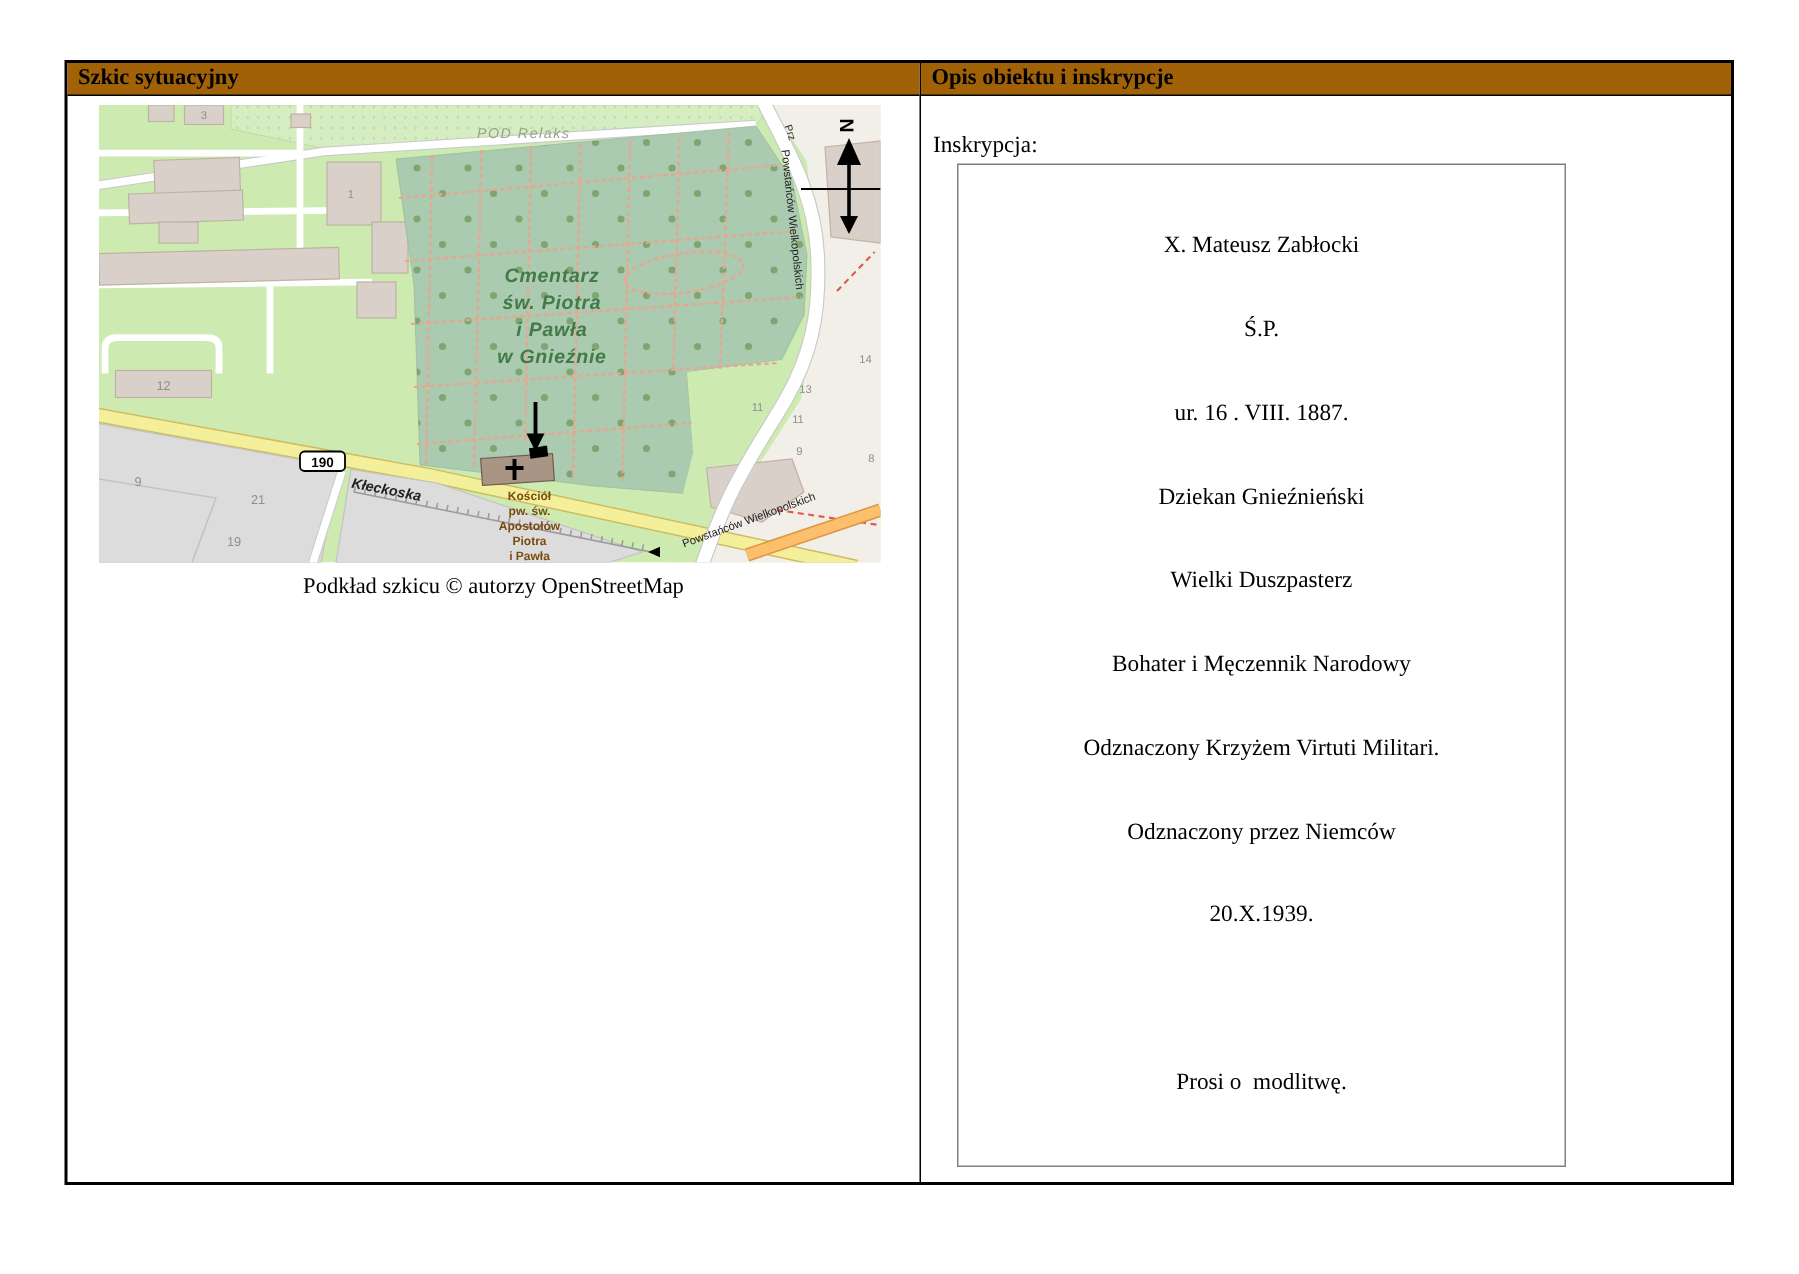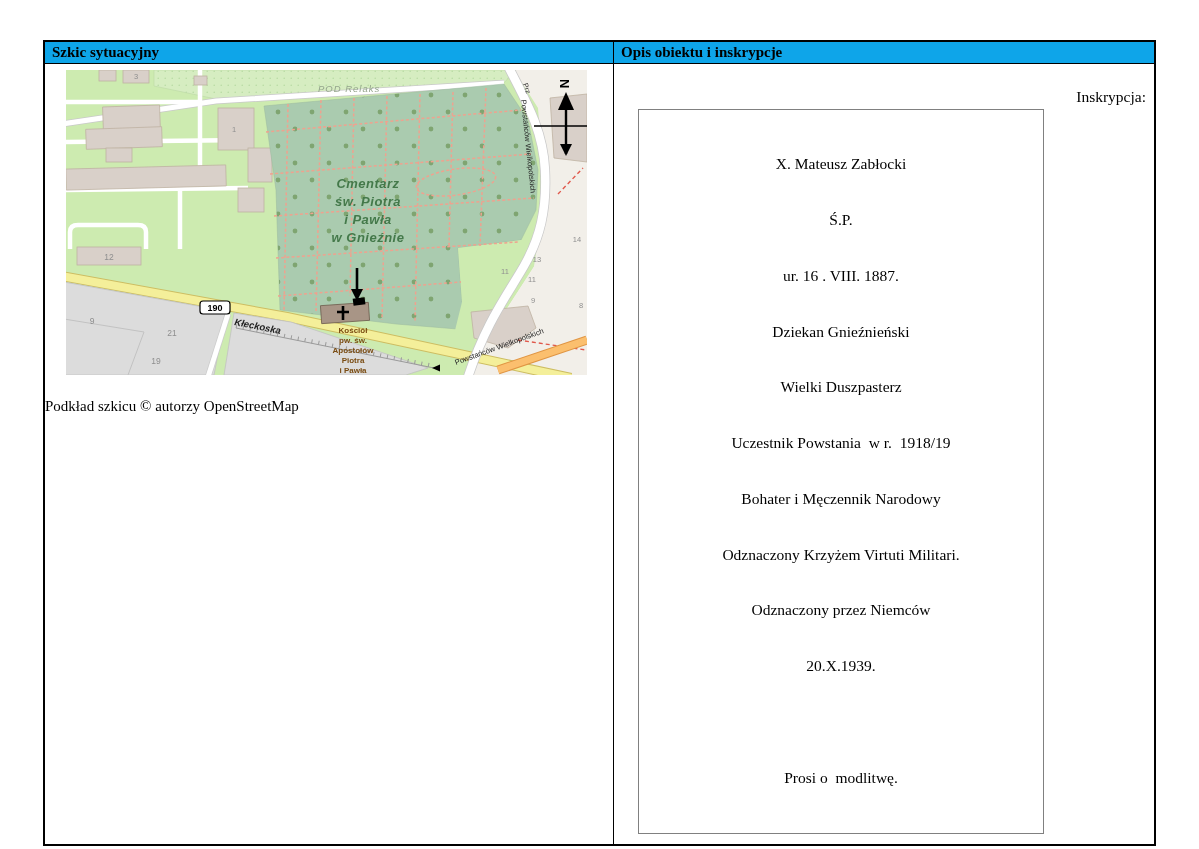--- a/index.html
+++ b/index.html
@@ -1,25 +1,25 @@
 <!DOCTYPE html>
 <html lang="pl"><head>
 <meta charset="utf-8">
 <style>
   html,body{margin:0;padding:0;background:#fff;}
   body{width:1199px;height:849px;font-family:"Liberation Serif","DejaVu Serif",serif;color:#000;}
   .card{position:absolute;left:43px;top:40px;width:1113px;border:2px solid #000;box-sizing:border-box;background:#fff;}
-  .hdr{background:#0ea5e9;font-weight:bold;font-size:15px;padding:2px 7px;border-bottom:1px solid #000;box-sizing:border-box;}
+  .hdr{background:#a16207;font-weight:bold;font-size:15px;padding:2px 7px;border-bottom:1px solid #000;box-sizing:border-box;}
   .row1{display:flex;min-height:364px;}
   .cell-left{width:569px;border-right:1px solid #000;box-sizing:border-box;display:flex;flex-direction:column;}
   .cell-right{flex:1;box-sizing:border-box;}
   .map-wrap{margin:6px 0 0 21px;}
-  .map-caption{text-align:left;font-size:15px;margin-top:19px;}
+  .map-caption{text-align:center;font-size:15px;margin-top:3px;}
   .desc-body{padding:7px 8px 0 8px;font-size:15.5px;}
-  .insc-label{margin-top:17px;text-align:right;}
+  .insc-label{margin-top:17px;}
   .insc-box{border:1px solid #808080;width:406px;margin:3px 0 10px 16px;box-sizing:border-box;padding:8px 4px;text-align:center;font-size:15.5px;line-height:18.6px;white-space:pre-wrap;}
   .insc-line{min-height:18.6px;}
   .ms{font-family:"Liberation Sans","DejaVu Sans",sans-serif;}
 </style>
 </head>
 <body>
 
 <div class="card">
 
   <div class="row1">
@@ -203,21 +203,20 @@
     <div class="cell-right">
       <div class="hdr">Opis obiektu i inskrypcje</div>
       <div class="desc-body">
         <div class="insc-label">Inskrypcja:</div>
         <div class="insc-box">
           <div class="insc-line">X. Mateusz Zabłocki</div>
           <div class="insc-line">Ś.P.</div>
           <div class="insc-line">ur. 16 . VIII. 1887.</div>
           <div class="insc-line">Dziekan Gnieźnieński</div>
           <div class="insc-line">Wielki Duszpasterz</div>
-          <div class="insc-line">Uczestnik Powstania  w r.  1918/19</div>
           <div class="insc-line">Bohater i Męczennik Narodowy</div>
           <div class="insc-line">Odznaczony Krzyżem Virtuti Militari.</div>
           <div class="insc-line">Odznaczony przez Niemców</div>
           <div class="insc-line">20.X.1939.</div>
           <div class="insc-line"></div>
           <div class="insc-line">Prosi o  modlitwę.</div>
         </div>
       </div>
     </div>
   </div>

